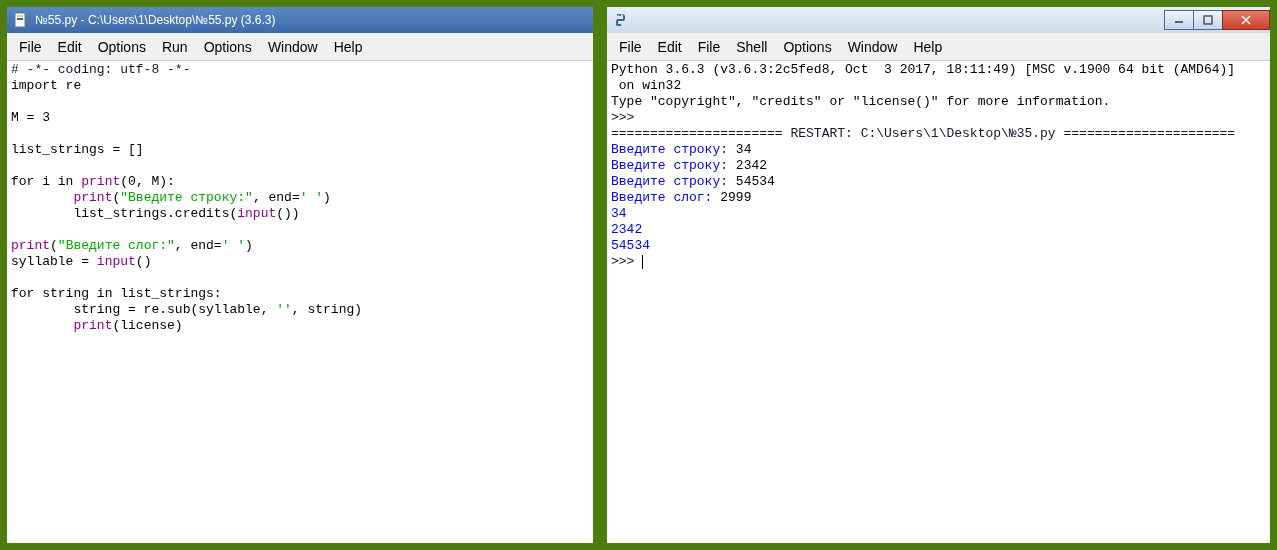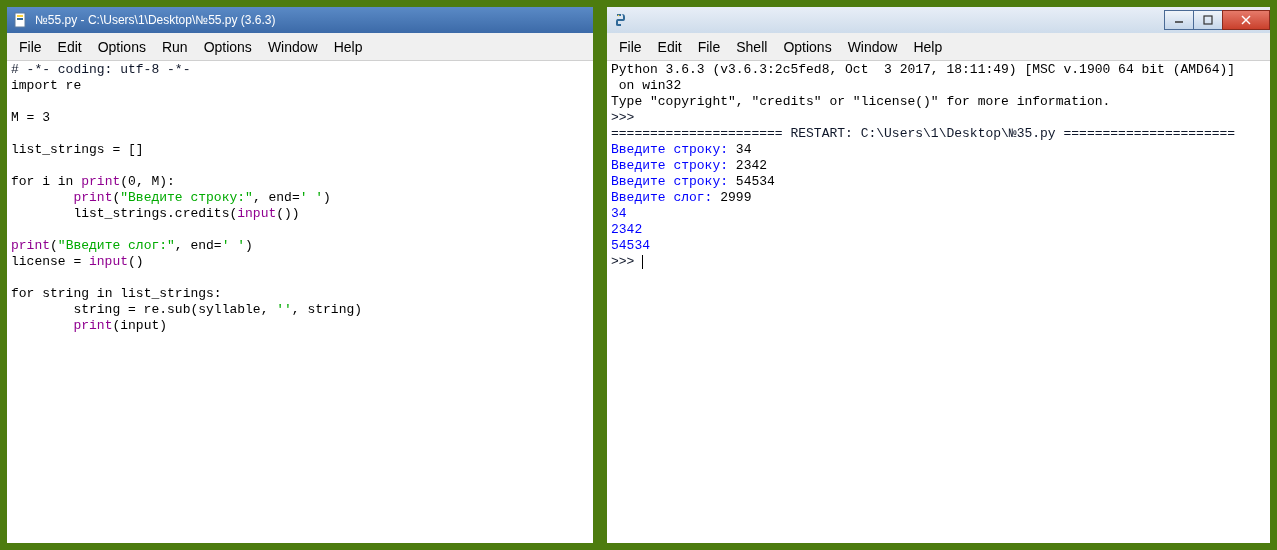--- a/index.html
+++ b/index.html
@@ -55,25 +55,25 @@
 
 <span>M = </span><span class="c-black">3</span>
 
 <span>list_strings = []</span>
 
 <span class="c-orange">for</span><span> i </span><span class="c-orange">in</span><span> </span><span class="c-purple">print</span><span>(</span><span>0</span><span>, M):</span>
 <span>        </span><span class="c-purple">print</span><span>(</span><span class="c-green">"Введите строку:"</span><span>, end=</span><span class="c-green">' '</span><span>)</span>
 <span>        list_strings.credits(</span><span class="c-purple">input</span><span>())</span>
 
 <span class="c-purple">print</span><span>(</span><span class="c-green">"Введите слог:"</span><span>, end=</span><span class="c-green">' '</span><span>)</span>
-<span>license = </span><span class="c-purple">input</span><span>()</span>
+<span>syllable = </span><span class="c-purple">input</span><span>()</span>
 
 <span class="c-orange">for</span><span> string </span><span class="c-orange">in</span><span> list_strings:</span>
 <span>        string = re.sub(syllable, </span><span class="c-green">''</span><span>, string)</span>
-<span>        </span><span class="c-purple">print</span><span>(input)</span></pre>
+<span>        </span><span class="c-purple">print</span><span>(license)</span></pre>
   </div>
 </div>
 
 <div class="window shell-window" style="left:600px;top:0;width:677px;height:550px;">
   <div class="titlebar">
     <span class="icon">
       <svg viewBox="0 0 16 16">
           <path d="M4 2h4c2 0 2 2 2 3v2H5c-2 0-2 2-2 3v2c0 1 0 2 2 2h3v-2H5v-3h5c2 0 2-2 2-3V5c0-2-1-3-3-3H4v2h4V2z" fill="#306998"></path>
           <circle cx="5.5" cy="3.5" r="0.8" fill="#ffd43b"></circle>
         </svg>

